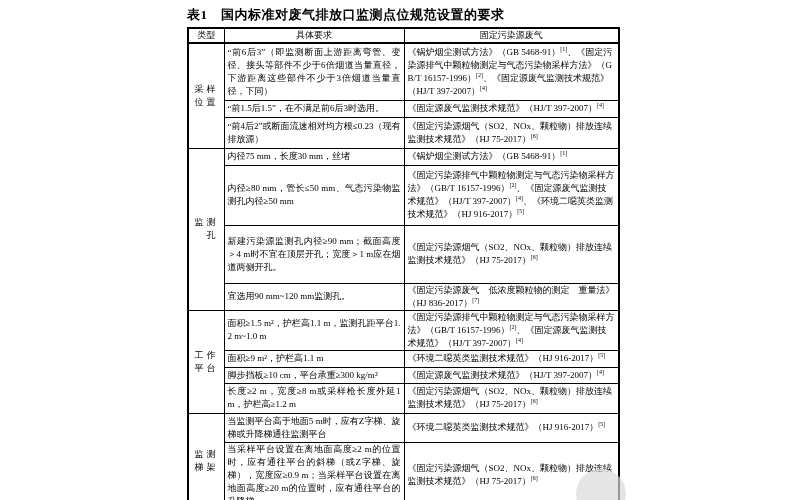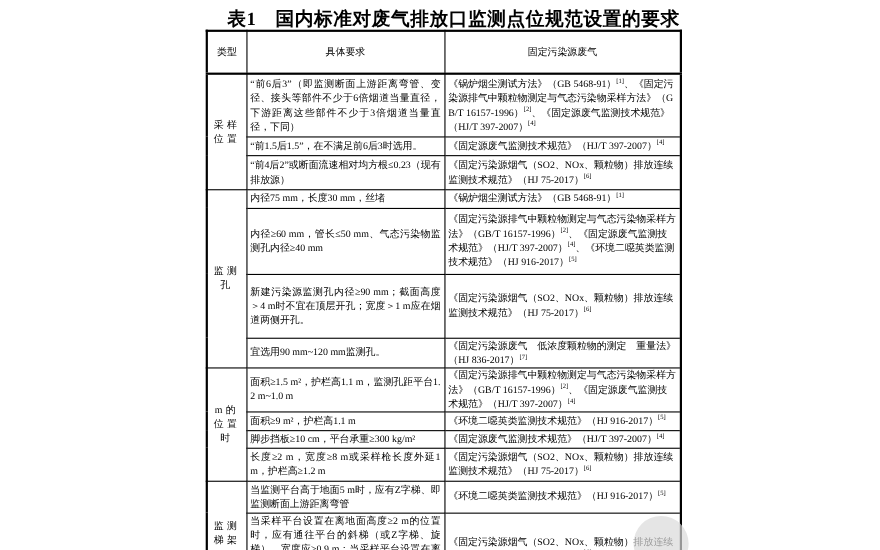--- a/index.html
+++ b/index.html
@@ -3,39 +3,39 @@
 <meta charset="utf-8">
 <style>
   html,body{margin:0;padding:0;}
   body{
     width:800px;height:500px;position:relative;overflow:hidden;
     background:#ffffff;color:#000;
     font-family:"Liberation Serif","DejaVu Serif",serif;
   }
   .doc-title{
     position:absolute;left:187px;top:6px;width:431px;
-    text-align:right;font-weight:bold;font-size:17px;letter-spacing:.5px;
+    text-align:left;font-weight:bold;font-size:13px;letter-spacing:.5px;
     white-space:nowrap;
   }
   table.spec{
     position:absolute;left:187px;top:27px;width:431px;
     border-collapse:collapse;table-layout:fixed;
     border:2px solid #000;
   }
   .spec th,.spec td{
     border:1px solid #000;
     font-size:9px;line-height:13px;
     padding:0 3px;
     vertical-align:middle;
     font-weight:normal;
   }
   .spec thead tr{border-bottom:2px solid #000;}
-  .spec th{text-align:center;height:12px;padding:12px 2px;}
+  .spec th{text-align:center;height:12px;padding:0 2px;}
   td.cat{
-    text-align:center;
+    text-align:right;
     padding:0 5px;
     word-break:break-all;
     letter-spacing:3px;
   }
   td.req{text-align:left;word-break:break-all;text-align:justify;}
   td.std{text-align:left;word-break:break-all;}
   sup{font-size:6px;line-height:0;vertical-align:super;}
   .watermark{
     position:absolute;left:576px;top:469px;width:50px;height:50px;
     border-radius:50%;
@@ -75,53 +75,53 @@
       <td class="req">“前4后2”或断面流速相对均方根≤0.23（现有排放源）</td>
       <td class="std">《固定污染源烟气（SO2、NOx、颗粒物）排放连续监测技术规范》（HJ 75-2017）<sup>[6]</sup></td>
     </tr>
 
     <tr style="height:17px">
       <td class="cat" rowspan="4">监测孔</td>
       <td class="req">内径75 mm，长度30 mm，丝堵</td>
       <td class="std">《锅炉烟尘测试方法》（GB 5468-91）<sup>[1]</sup></td>
     </tr>
     <tr style="height:60px">
-      <td class="req">内径≥60 mm，管长≤50 mm、气态污染物监测孔内径≥40 mm</td>
+      <td class="req">内径≥80 mm，管长≤50 mm、气态污染物监测孔内径≥50 mm</td>
       <td class="std">《固定污染源排气中颗粒物测定与气态污染物采样方法》（GB/T 16157-1996）<sup>[2]</sup>、《固定源废气监测技术规范》（HJ/T 397-2007）<sup>[4]</sup>、《环境二噁英类监测技术规范》（HJ 916-2017）<sup>[5]</sup></td>
     </tr>
     <tr style="height:58px">
       <td class="req">新建污染源监测孔内径≥90 mm；截面高度＞4 m时不宜在顶层开孔；宽度＞1 m应在烟道两侧开孔。</td>
       <td class="std">《固定污染源烟气（SO2、NOx、颗粒物）排放连续监测技术规范》（HJ 75-2017）<sup>[6]</sup></td>
     </tr>
     <tr style="height:27px">
       <td class="req">宜选用90 mm~120 mm监测孔。</td>
       <td class="std">《固定污染源废气　低浓度颗粒物的测定　重量法》（HJ 836-2017）<sup>[7]</sup></td>
     </tr>
 
     <tr style="height:38px">
-      <td class="cat" rowspan="4">m的位置时</td>
+      <td class="cat" rowspan="4">工作平台</td>
       <td class="req">面积≥1.5 m²，护栏高1.1 m，监测孔距平台1.2 m~1.0 m</td>
       <td class="std">《固定污染源排气中颗粒物测定与气态污染物采样方法》（GB/T 16157-1996）<sup>[2]</sup>、《固定源废气监测技术规范》（HJ/T 397-2007）<sup>[4]</sup></td>
     </tr>
     <tr style="height:17px">
       <td class="req">面积≥9 m²，护栏高1.1 m</td>
       <td class="std">《环境二噁英类监测技术规范》（HJ 916-2017）<sup>[5]</sup></td>
     </tr>
     <tr style="height:16px">
       <td class="req">脚步挡板≥10 cm，平台承重≥300 kg/m²</td>
       <td class="std">《固定源废气监测技术规范》（HJ/T 397-2007）<sup>[4]</sup></td>
     </tr>
     <tr style="height:30px">
       <td class="req">长度≥2 m，宽度≥8 m或采样枪长度外延1 m，护栏高≥1.2 m</td>
       <td class="std">《固定污染源烟气（SO2、NOx、颗粒物）排放连续监测技术规范》（HJ 75-2017）<sup>[6]</sup></td>
     </tr>
 
     <tr style="height:29px">
       <td class="cat" rowspan="2">监测梯架</td>
-      <td class="req">当监测平台高于地面5 m时，应有Z字梯、即监测断面上游距离弯管</td>
+      <td class="req">当监测平台高于地面5 m时，应有Z字梯、旋梯或升降梯通往监测平台</td>
       <td class="std">《环境二噁英类监测技术规范》（HJ 916-2017）<sup>[5]</sup></td>
     </tr>
     <tr style="height:56px">
       <td class="req">当采样平台设置在离地面高度≥2 m的位置时，应有通往平台的斜梯（或Z字梯、旋梯），宽度应≥0.9 m；当采样平台设置在离地面高度≥20 m的位置时，应有通往平台的升降梯</td>
       <td class="std">《固定污染源烟气（SO2、NOx、颗粒物）排放连续监测技术规范》（HJ 75-2017）<sup>[6]</sup></td>
     </tr>
   </tbody>
 </table>
 
 <div class="watermark" style="background: rgba(217, 217, 217, 0.69);"></div>

